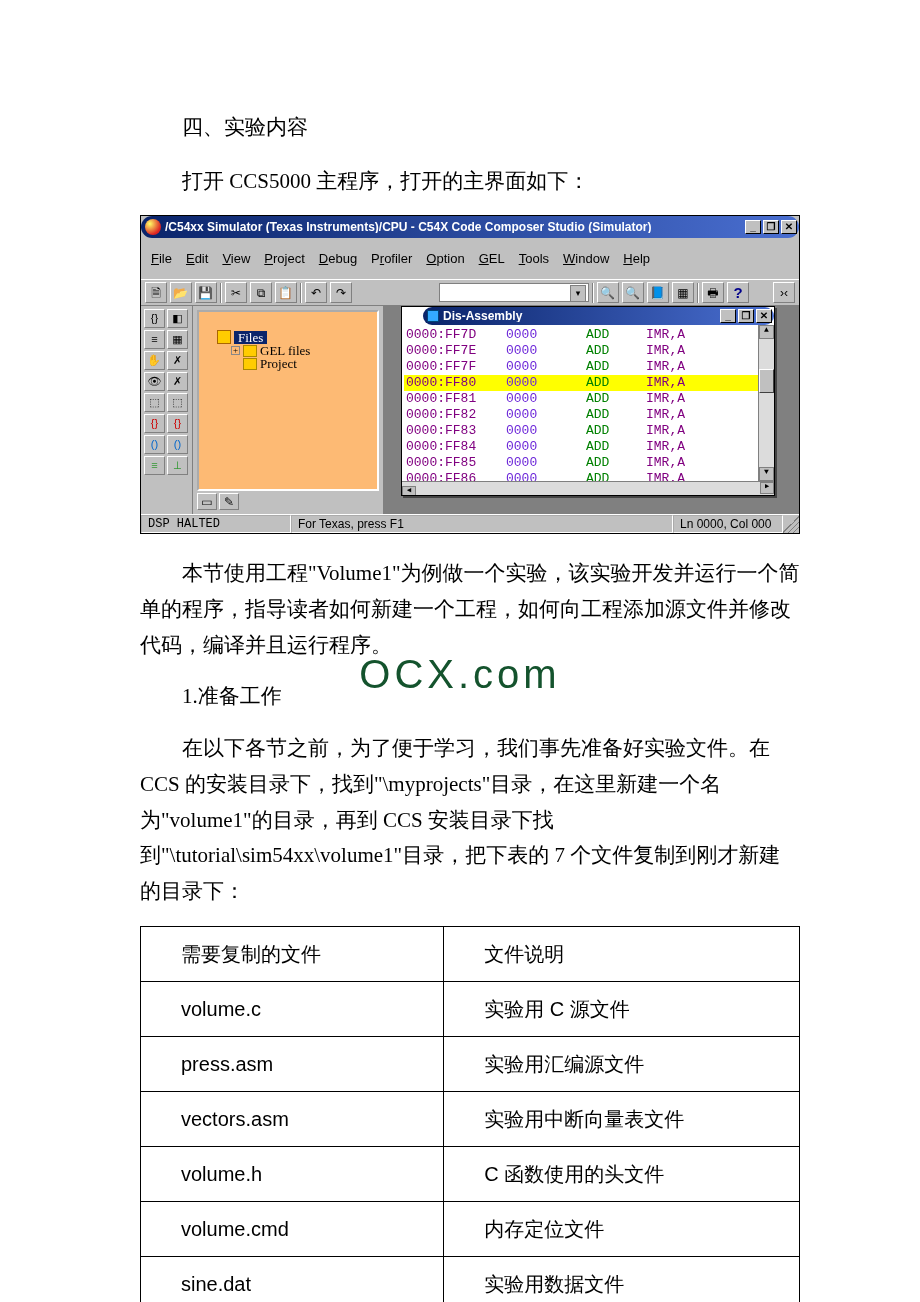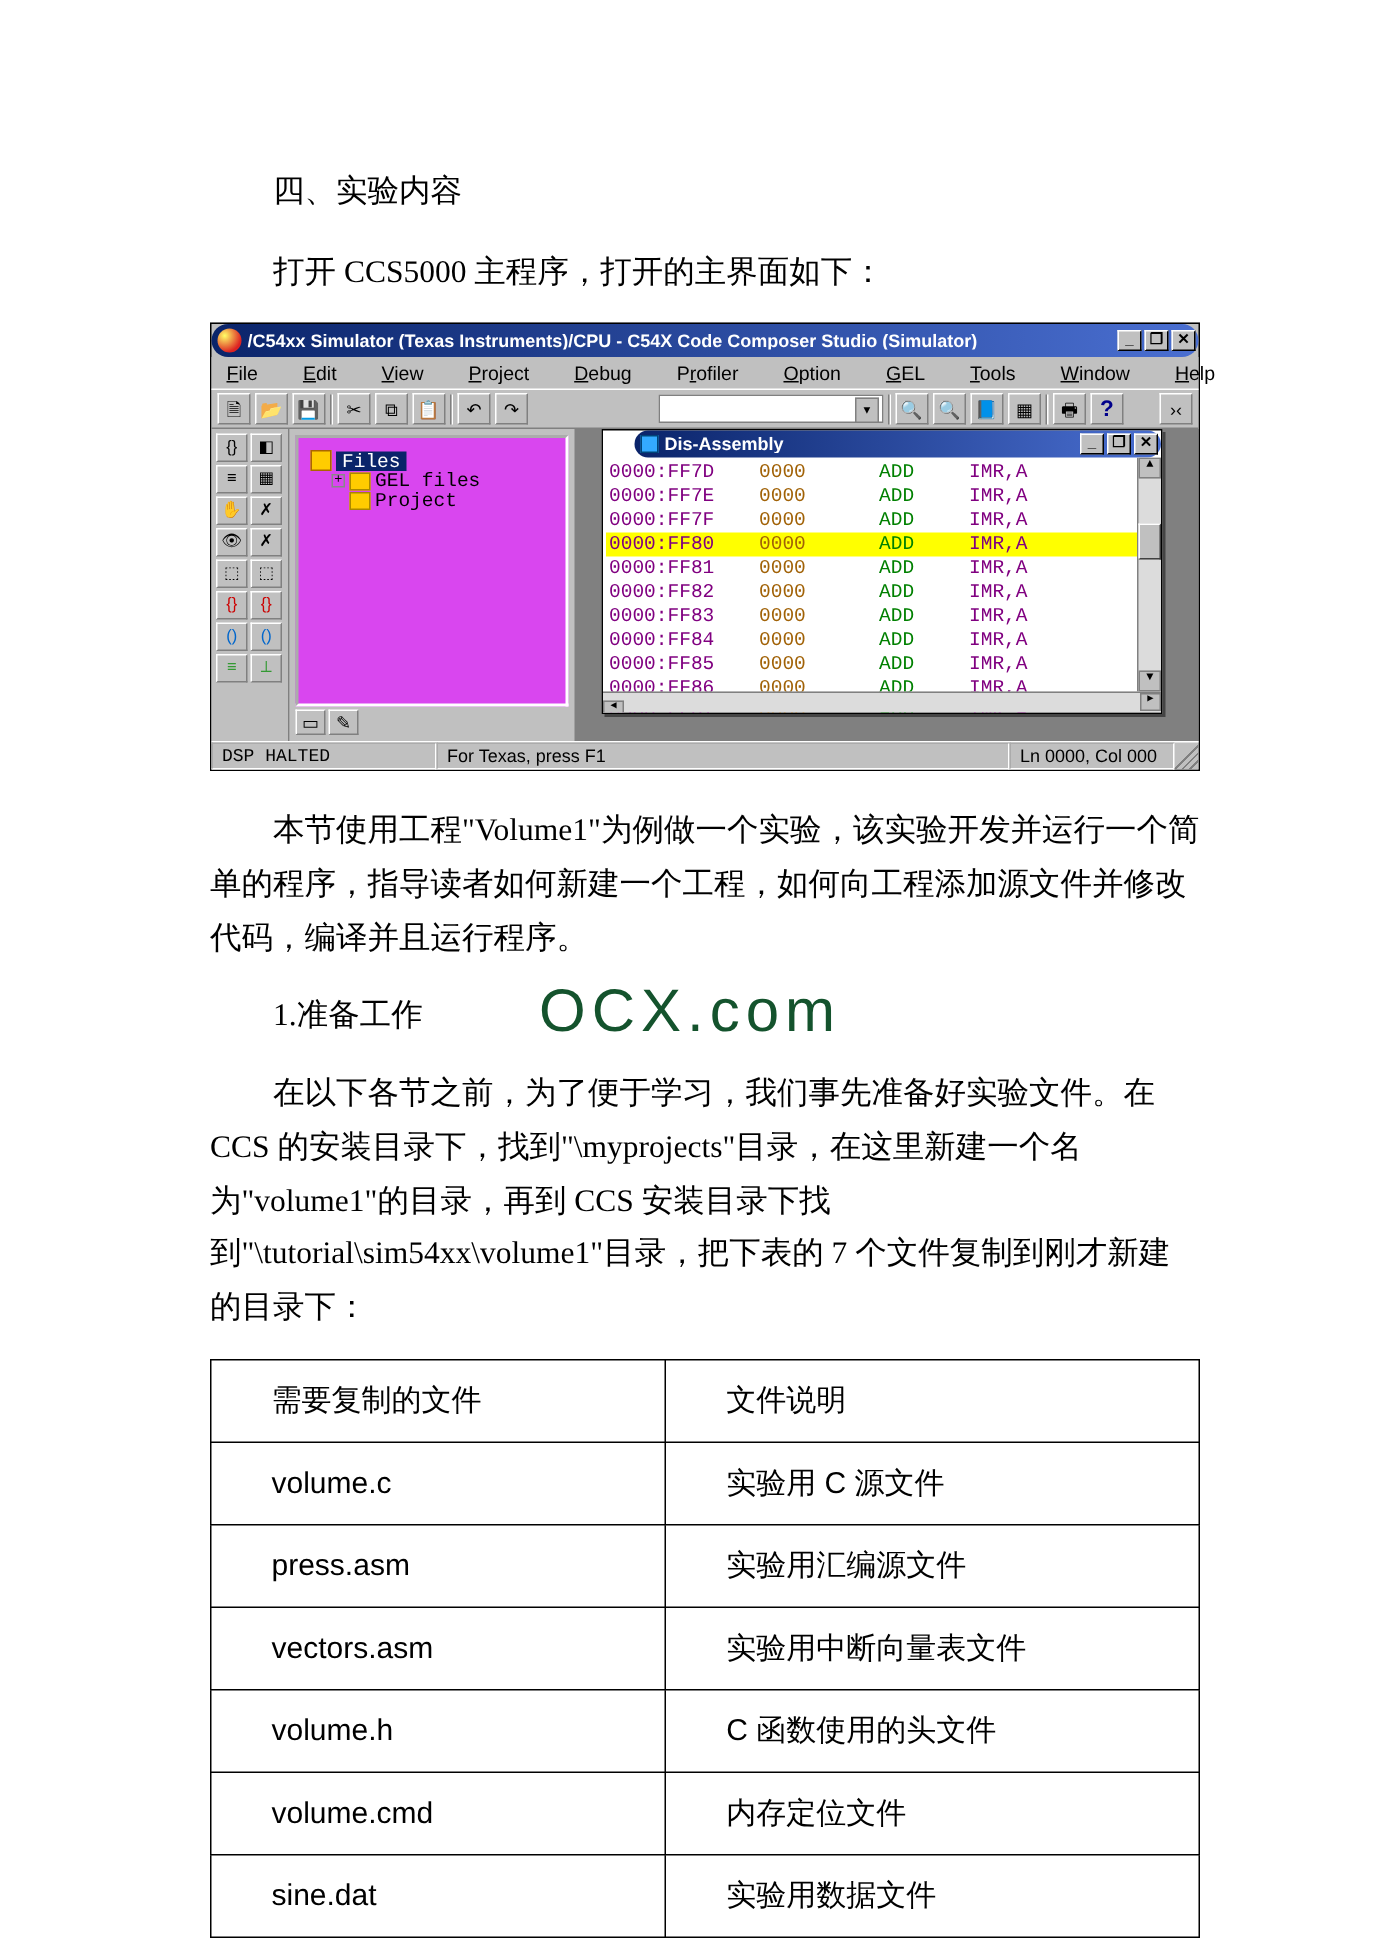--- a/index.html
+++ b/index.html
@@ -69,23 +69,23 @@
     font-family: "Arial";
     font-size: 10px;
     font-weight: bold;
     text-align: center;
     line-height: 12px;
     color: #000;
   }
 
   .menubar {
     display: flex;
-    gap: 18px;
-    background: #c0c0c0;
-    padding: 2px 4px;
+    gap: 2px;
+    background: #c0c0c0;
+    padding: 12px 4px;
     font-size: 13px;
     font-family: "Tahoma", sans-serif;
   }
   .menubar span { padding: 2px 6px; }
   .menubar u { text-decoration: underline; }
 
   .toolbar {
     display: flex;
     align-items: center;
     background: #c0c0c0;
@@ -158,23 +158,23 @@
     width: 190px;
     background: #c0c0c0;
     padding: 4px;
     flex: none;
     display: flex;
     flex-direction: column;
   }
   .tree-inner {
     flex: 1;
     border: 2px inset #fff;
-    background: #d946ef;
-    padding: 8px;
-    font-family: Liberation Mono, monospace;
+    background: #fdba74;
+    padding: 18px;
+    font-family: Liberation Serif, serif;
     font-size: 13px;
     overflow: hidden;
   }
   .tree-root {
     background: #0a246a;
     color: #fff;
     padding: 0 4px;
     display: inline-block;
   }
   .tree-line {
@@ -211,21 +211,21 @@
     overflow: hidden;
     position: relative;
   }
   .disasm-row {
     display: flex;
     line-height: 16px;
     padding: 0 2px;
   }
   .disasm-row.hl { background: #ffff00; }
   .col-addr { width: 100px; color: #800080; }
-  .col-code { width: 80px; color: #a16207; }
+  .col-code { width: 80px; color: #6d28d9; }
   .col-op   { width: 60px; color: #008000; }
   .col-arg  { width: 80px; color: #800080; }
   .vscroll {
     position: absolute;
     right: 0; top: 0; bottom: 14px;
     width: 16px;
     background: #dcdcdc;
     border-left: 1px solid #808080;
   }
   .vscroll .arrow {

